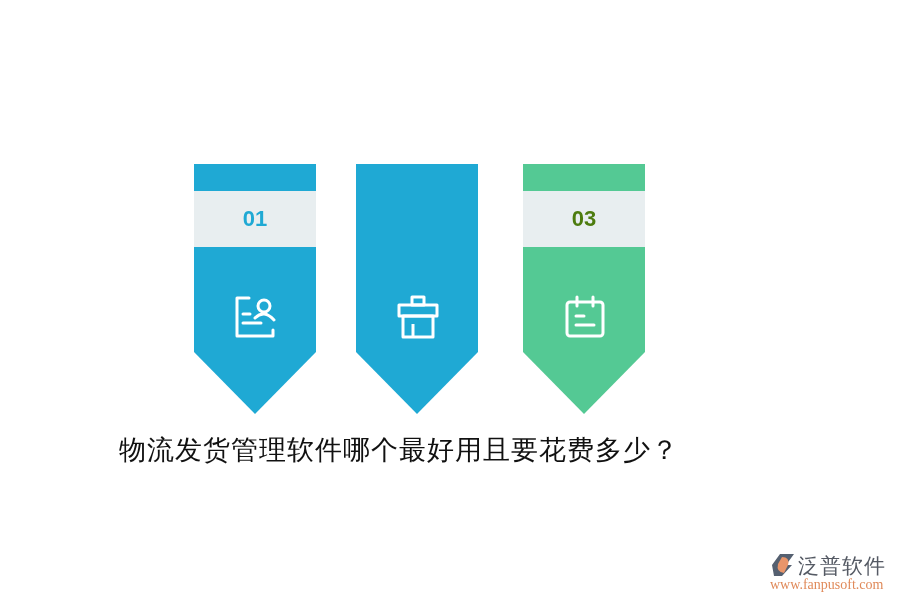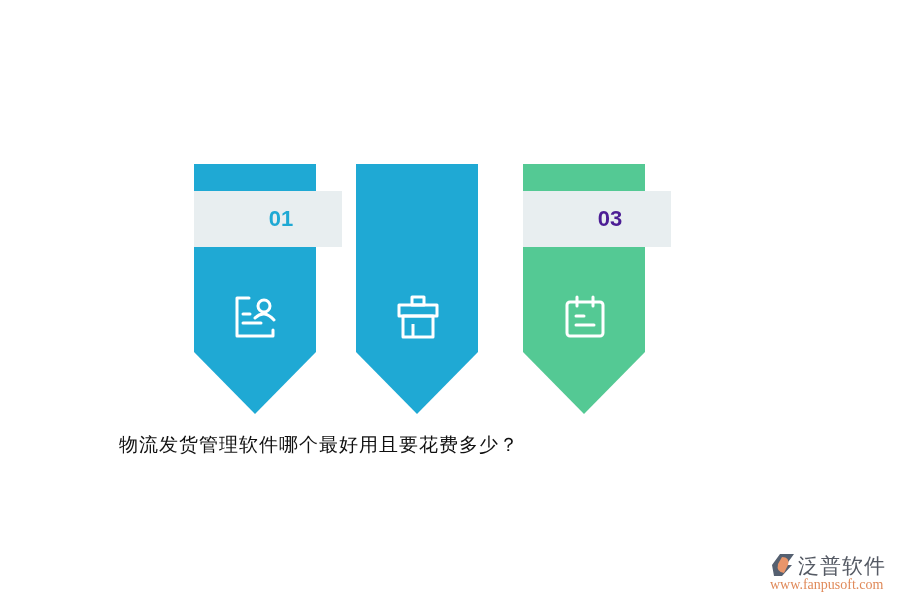--- a/index.html
+++ b/index.html
@@ -1,21 +1,21 @@
 <!DOCTYPE html>
 <html><head>
 <meta charset="utf-8">
 <style>
   html, body { margin: 0; padding: 0; }
   body { width: 900px; height: 600px; background: #ffffff; position: relative; overflow: hidden; font-family: "Liberation Sans", sans-serif; }
   .banner { position: absolute; top: 164px; width: 122px; height: 250px; }
   .banner .shape { position: absolute; left: 0; top: 0; width: 122px; height: 250px; }
-  .banner .num-band { position: absolute; left: 0; top: 27px; width: 122px; height: 56px; display: flex; align-items: center; justify-content: center; font-weight: bold; font-size: 22px; padding-left: 26px; }
+  .banner .num-band { position: absolute; left: 0; top: 27px; width: 122px; height: 56px; display: flex; align-items: center; justify-content: center; font-weight: bold; font-size: 22px; }
   .banner .icon { position: absolute; left: 39px; top: 130px; width: 46px; height: 46px; }
-  .title { position: absolute; left: 119px; top: 432px; font-family: "DejaVu Serif", "Liberation Serif", serif; font-size: 19px; color: #111111; letter-spacing: 1px; white-space: nowrap; }
+  .title { position: absolute; left: 119px; top: 432px; font-family: "DejaVu Serif", "Liberation Serif", serif; font-size: 27px; color: #111111; letter-spacing: 1px; white-space: nowrap; }
   .logo { position: absolute; left: 768px; top: 552px; width: 130px; height: 40px; }
   .logo .brand { position: absolute; left: 30px; top: 0px; font-size: 21px; color: #555a64; font-family: "DejaVu Sans", sans-serif; letter-spacing: 1px; white-space: nowrap; }
   .logo .url { position: absolute; left: 2px; top: 25px; font-size: 14px; color: #e08a5a; font-family: "Liberation Serif", serif; white-space: nowrap; }
   .logo svg { position: absolute; left: 4px; top: 2px; }
 </style>
 </head>
 <body>
 
 <div class="banner" style="left:194px;">
   <svg class="shape" viewBox="0 0 122 250">
@@ -40,21 +40,21 @@
     <rect x="4" y="11" width="38" height="11"></rect>
     <rect x="8" y="22" width="30" height="21"></rect>
     <line x1="18" y1="30" x2="18" y2="43"></line>
   </svg>
 </div>
 
 <div class="banner" style="left:523px;">
   <svg class="shape" viewBox="0 0 122 250">
     <polygon points="0,0 122,0 122,188 61,250 0,188" fill="#54c994"></polygon>
   </svg>
-  <div class="num-band" style="background:#e8eef0;color:#4c1d95;">03</div>
+  <div class="num-band" style="background:#e8eef0;color:#4d7c0f;">03</div>
   <svg class="icon" viewBox="0 0 46 46" fill="none" stroke="#ffffff" stroke-width="3" stroke-linecap="round" stroke-linejoin="round">
     <rect x="5" y="8" width="36" height="34" rx="3"></rect>
     <line x1="15" y1="3" x2="15" y2="12"></line>
     <line x1="31" y1="3" x2="31" y2="12"></line>
     <line x1="14" y1="22" x2="22" y2="22"></line>
     <line x1="14" y1="31" x2="32" y2="31"></line>
   </svg>
 </div>
 
 <div class="title">物流发货管理软件哪个最好用且要花费多少？</div>

